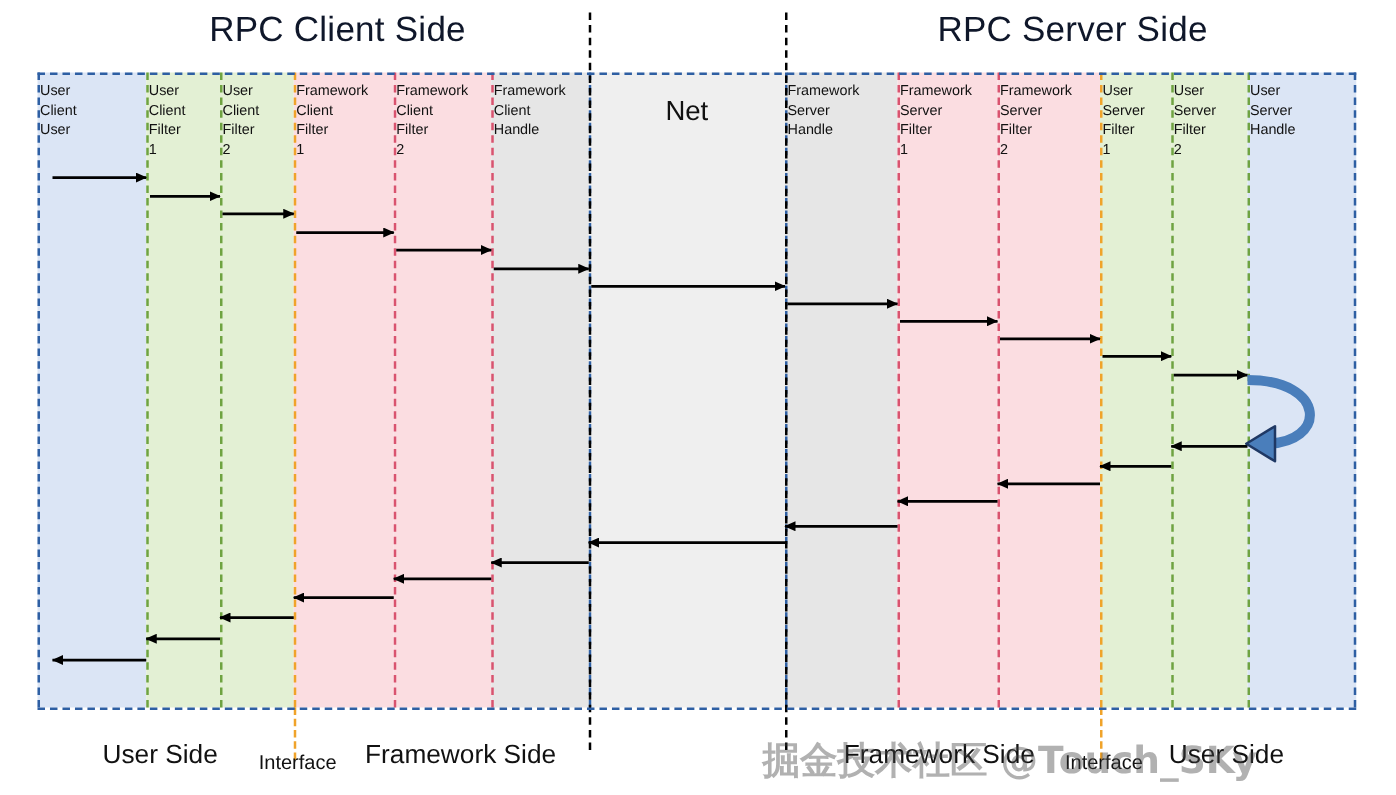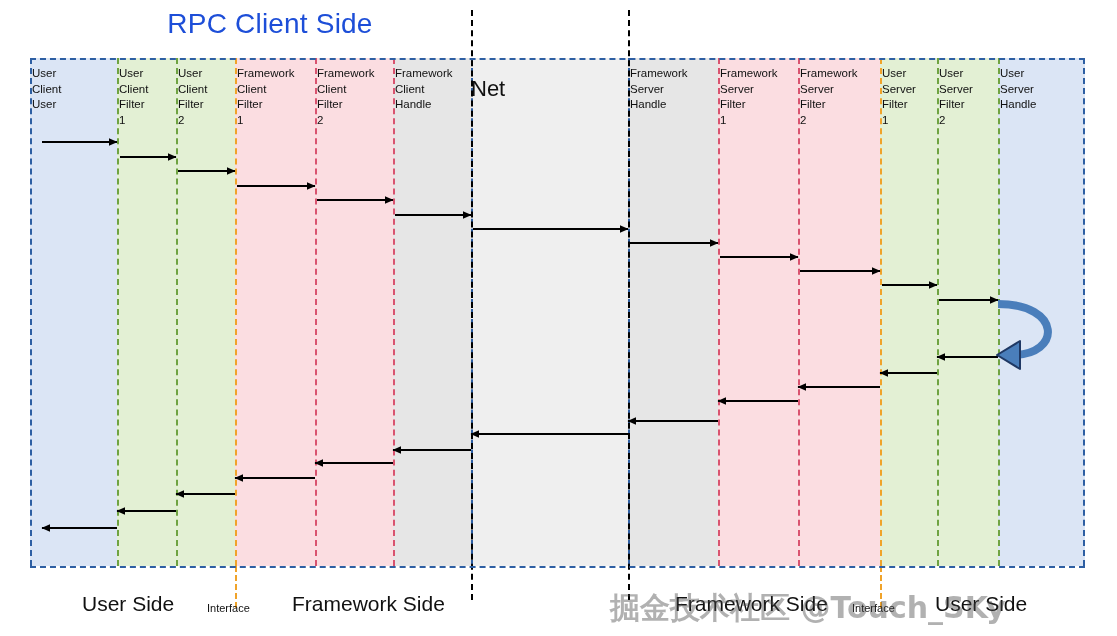--- a/index.html
+++ b/index.html
@@ -1,38 +1,39 @@
 <!DOCTYPE html>
 <html><head>
 <meta charset="utf-8">
 <style>
   html,body{margin:0;padding:0;background:#ffffff;}
   body{width:1117px;height:636px;position:relative;overflow:hidden;
        font-family:"Liberation Sans","DejaVu Sans",sans-serif;}
   #stage{position:absolute;left:0;top:0;width:1117px;height:636px;}
-  .title{position:absolute;font-size:28px;color:#1d4ed8;font-weight:400;
+  .title{position:absolute;font-size:28px;color:#0f172a;font-weight:400;
          text-align:center;letter-spacing:0.2px;white-space:nowrap;}
   .lane{position:absolute;top:58px;height:508px;box-sizing:border-box;}
   .lane-label{position:absolute;left:0;right:0;top:8px;text-align:left;
               font-size:11.5px;line-height:15.5px;color:#111;}
-  .netlabel{position:absolute;font-size:22px;color:#111;text-align:left;}
+  .netlabel{position:absolute;font-size:22px;color:#111;text-align:center;}
   .vline{position:absolute;width:0;border-left-width:2.2px;border-left-style:dashed;}
   .hline-top{position:absolute;height:0;border-top:2.2px dashed #2e5fa3;}
   .botlabel{position:absolute;font-size:21px;color:#111;white-space:nowrap;}
-  .botlabel.small{font-size:11px;}
+  .botlabel.small{font-size:16px;}
   svg.ov{position:absolute;left:0;top:0;width:1117px;height:636px;overflow:visible;}
   .wm{position:absolute;white-space:nowrap;font-size:30px;color:rgba(70,70,70,.42);
       font-family:"DejaVu Sans",sans-serif;}
 </style>
 </head>
 <body>
 
 <div id="stage">
 
   <div class="title" style="left:130px;top:8px;width:280px;">RPC Client Side</div>
+  <div class="title" style="left:718px;top:8px;width:280px;">RPC Server Side</div>
 
   <div id="lanes">
       <div class="lane" style="left: 30px; width: 87px; background: rgb(219, 229, 245); border-left: 2.2px dashed rgb(46, 95, 163);">
         <div class="lane-label">
           <div>User</div>
           <div>Client</div>
           <div>User</div>
         </div>
       </div>
       <div class="lane" style="left: 117px; width: 59px; background: rgb(227, 240, 212); border-left: 2.2px dashed rgb(111, 163, 65);">

